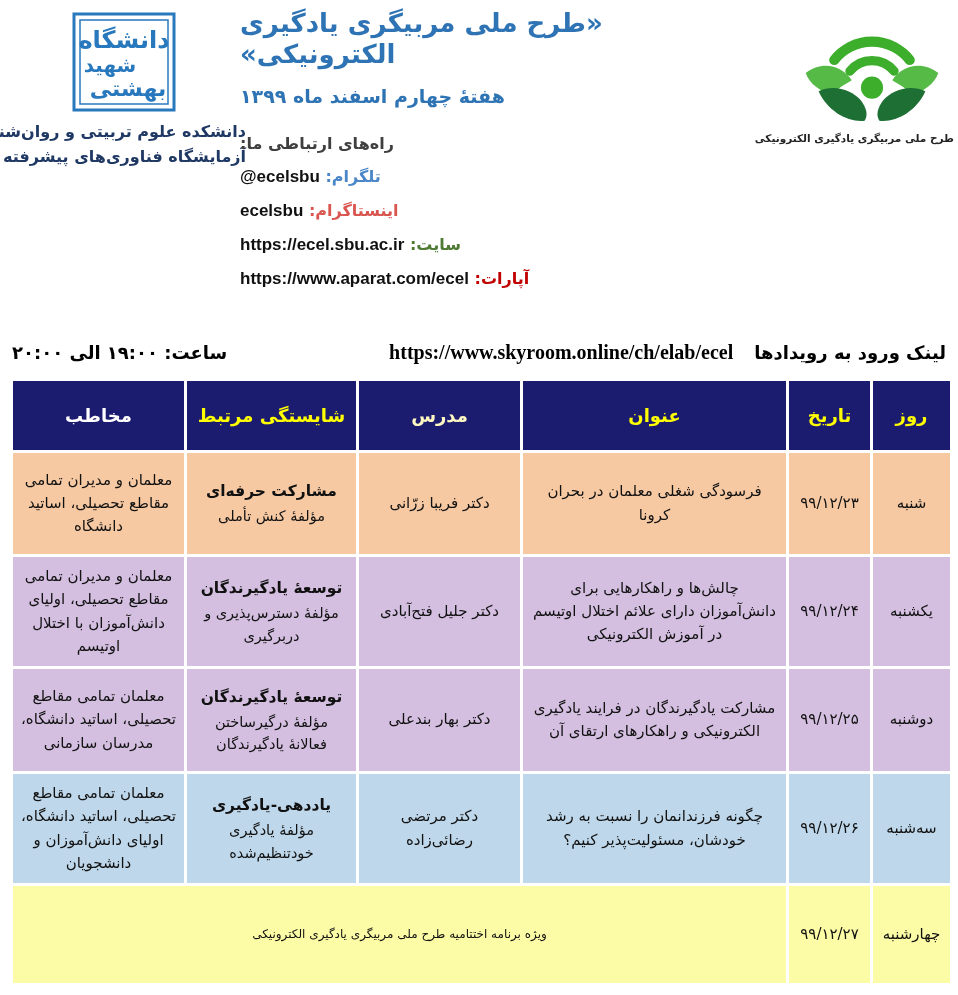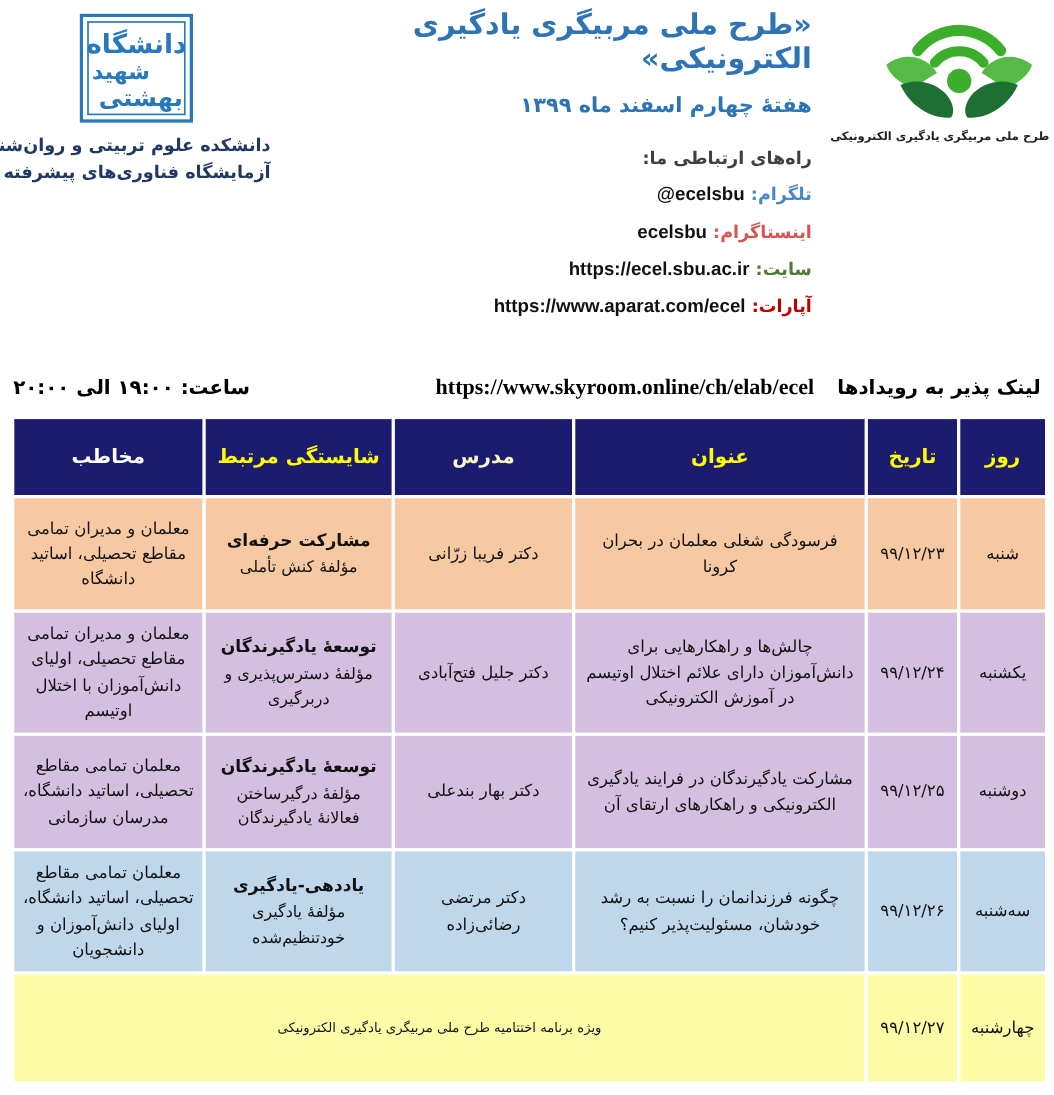--- a/index.html
+++ b/index.html
@@ -6,30 +6,30 @@
   html,body { background:#ffffff; }
   body { width:958px; height:995px; font-family:"DejaVu Sans", sans-serif; }
   .page { position:relative; width:958px; height:995px; background:#fff; overflow:hidden; }
 
   
   .uni-block { position:absolute; top:8px; left:2px; width:244px; text-align:center; }
   .sbu-logo { width:104px; height:100px; margin:4px auto 8px auto; display:block; }
   .uni-line { font-size:16px; font-weight:bold; color:#1f3864; line-height:1.55; white-space:nowrap; direction:rtl; }
 
   
-  .center-block { position:absolute; top:8px; left:228px; width:510px; text-align:right; direction:rtl; }
+  .center-block { position:absolute; top:8px; left:240px; width:510px; text-align:left; direction:rtl; }
   .title { font-size:26px; font-weight:bold; line-height:1.2; }
   .subtitle { font-size:19px; font-weight:bold; margin-top:15px; color:#2e74b5; }
   .contacts-heading { font-size:16px; font-weight:bold; color:#3f3f3f; margin-top:27px; }
   .contact-line { margin-top:14px; font-size:16px; font-weight:bold; direction:rtl; }
   .contact-line .label { font-weight:bold; }
   .contact-line .value { color:#111; font-family:"Liberation Sans", sans-serif; font-weight:bold; font-size:17px; }
 
   
-  .program-logo { position:absolute; top:0; right:4px; width:164px; text-align:center; }
+  .program-logo { position:absolute; top:14px; right:4px; width:164px; text-align:center; }
   .program-logo svg { width:150px; height:116px; display:block; margin:0 auto; }
   .logo-caption { font-size:10.5px; font-weight:bold; color:#222; direction:rtl; margin-top:2px; white-space:nowrap; }
 
   
   .link-row { position:absolute; top:341px; left:12px; right:12px; display:flex; flex-direction:row-reverse; justify-content:space-between; align-items:baseline; }
   .link-group { direction:rtl; }
   .link-label { font-size:18px; font-weight:bold; color:#000; }
   .link-url { font-family:"Liberation Serif", serif; font-weight:bold; font-size:20px; color:#000; margin-right:16px; direction:ltr; unicode-bidi:embed; display:inline-block; }
   .time-label { font-size:18px; font-weight:bold; color:#000; direction:rtl; }
 
@@ -94,21 +94,21 @@
       <path d="M8 64 C26 50 48 56 58 72 C50 77 43 80 38 88 C24 84 12 76 8 64 Z" fill="#56bb46" style="fill: rgb(86, 187, 70);"></path>
       <path d="M152 64 C134 50 112 56 102 72 C110 77 117 80 122 88 C136 84 148 76 152 64 Z" fill="#56bb46" style="fill: rgb(86, 187, 70);"></path>
       <path d="M22 84 C38 76 58 82 68 94 C74 102 76 110 72 116 C54 118 32 106 22 84 Z" fill="#1d6f33" style="fill: rgb(29, 111, 51);"></path>
       <path d="M138 84 C122 76 102 82 92 94 C86 102 84 110 88 116 C106 118 128 106 138 84 Z" fill="#1d6f33" style="fill: rgb(29, 111, 51);"></path>
     </svg>
     <div class="logo-caption">طرح ملی مربیگری یادگیری الکترونیکی</div>
   </div>
 
   <div class="link-row">
     <div class="link-group">
-      <span class="link-label">لینک پذیر به رویدادها</span>
+      <span class="link-label">لینک ورود به رویدادها</span>
       <span class="link-url">https://www.skyroom.online/ch/elab/ecel</span>
     </div>
     <div class="time-label">ساعت: ۱۹:۰۰ الی ۲۰:۰۰</div>
   </div>
 
   <table class="schedule">
     <colgroup>
       <col style="width:80px">
         <col style="width:84px">
         <col style="width:266px">

